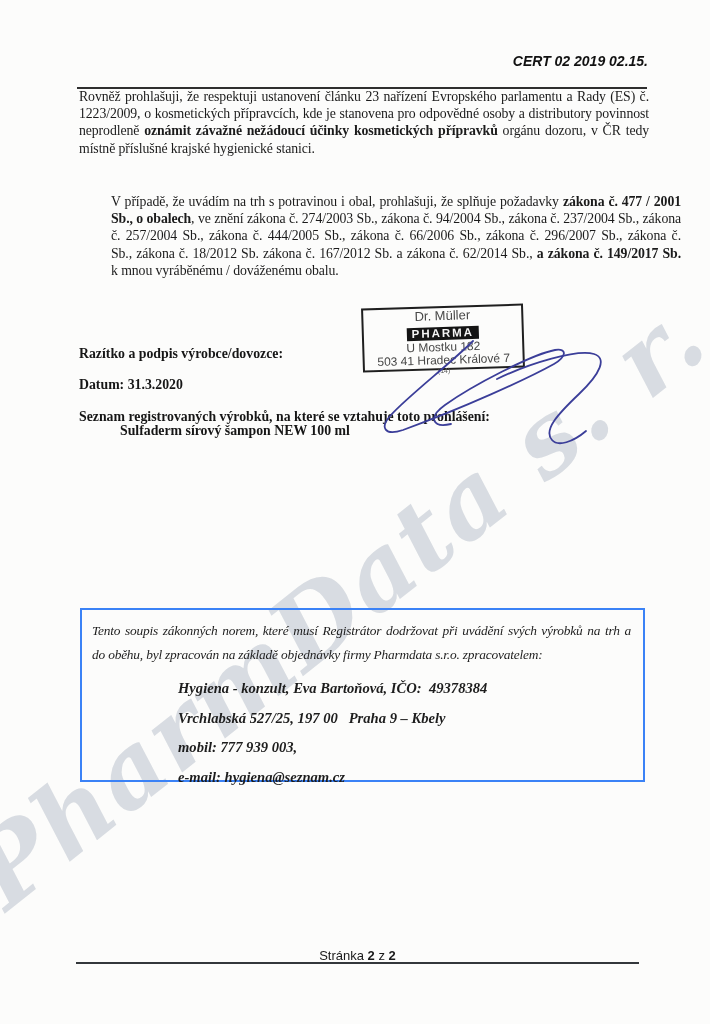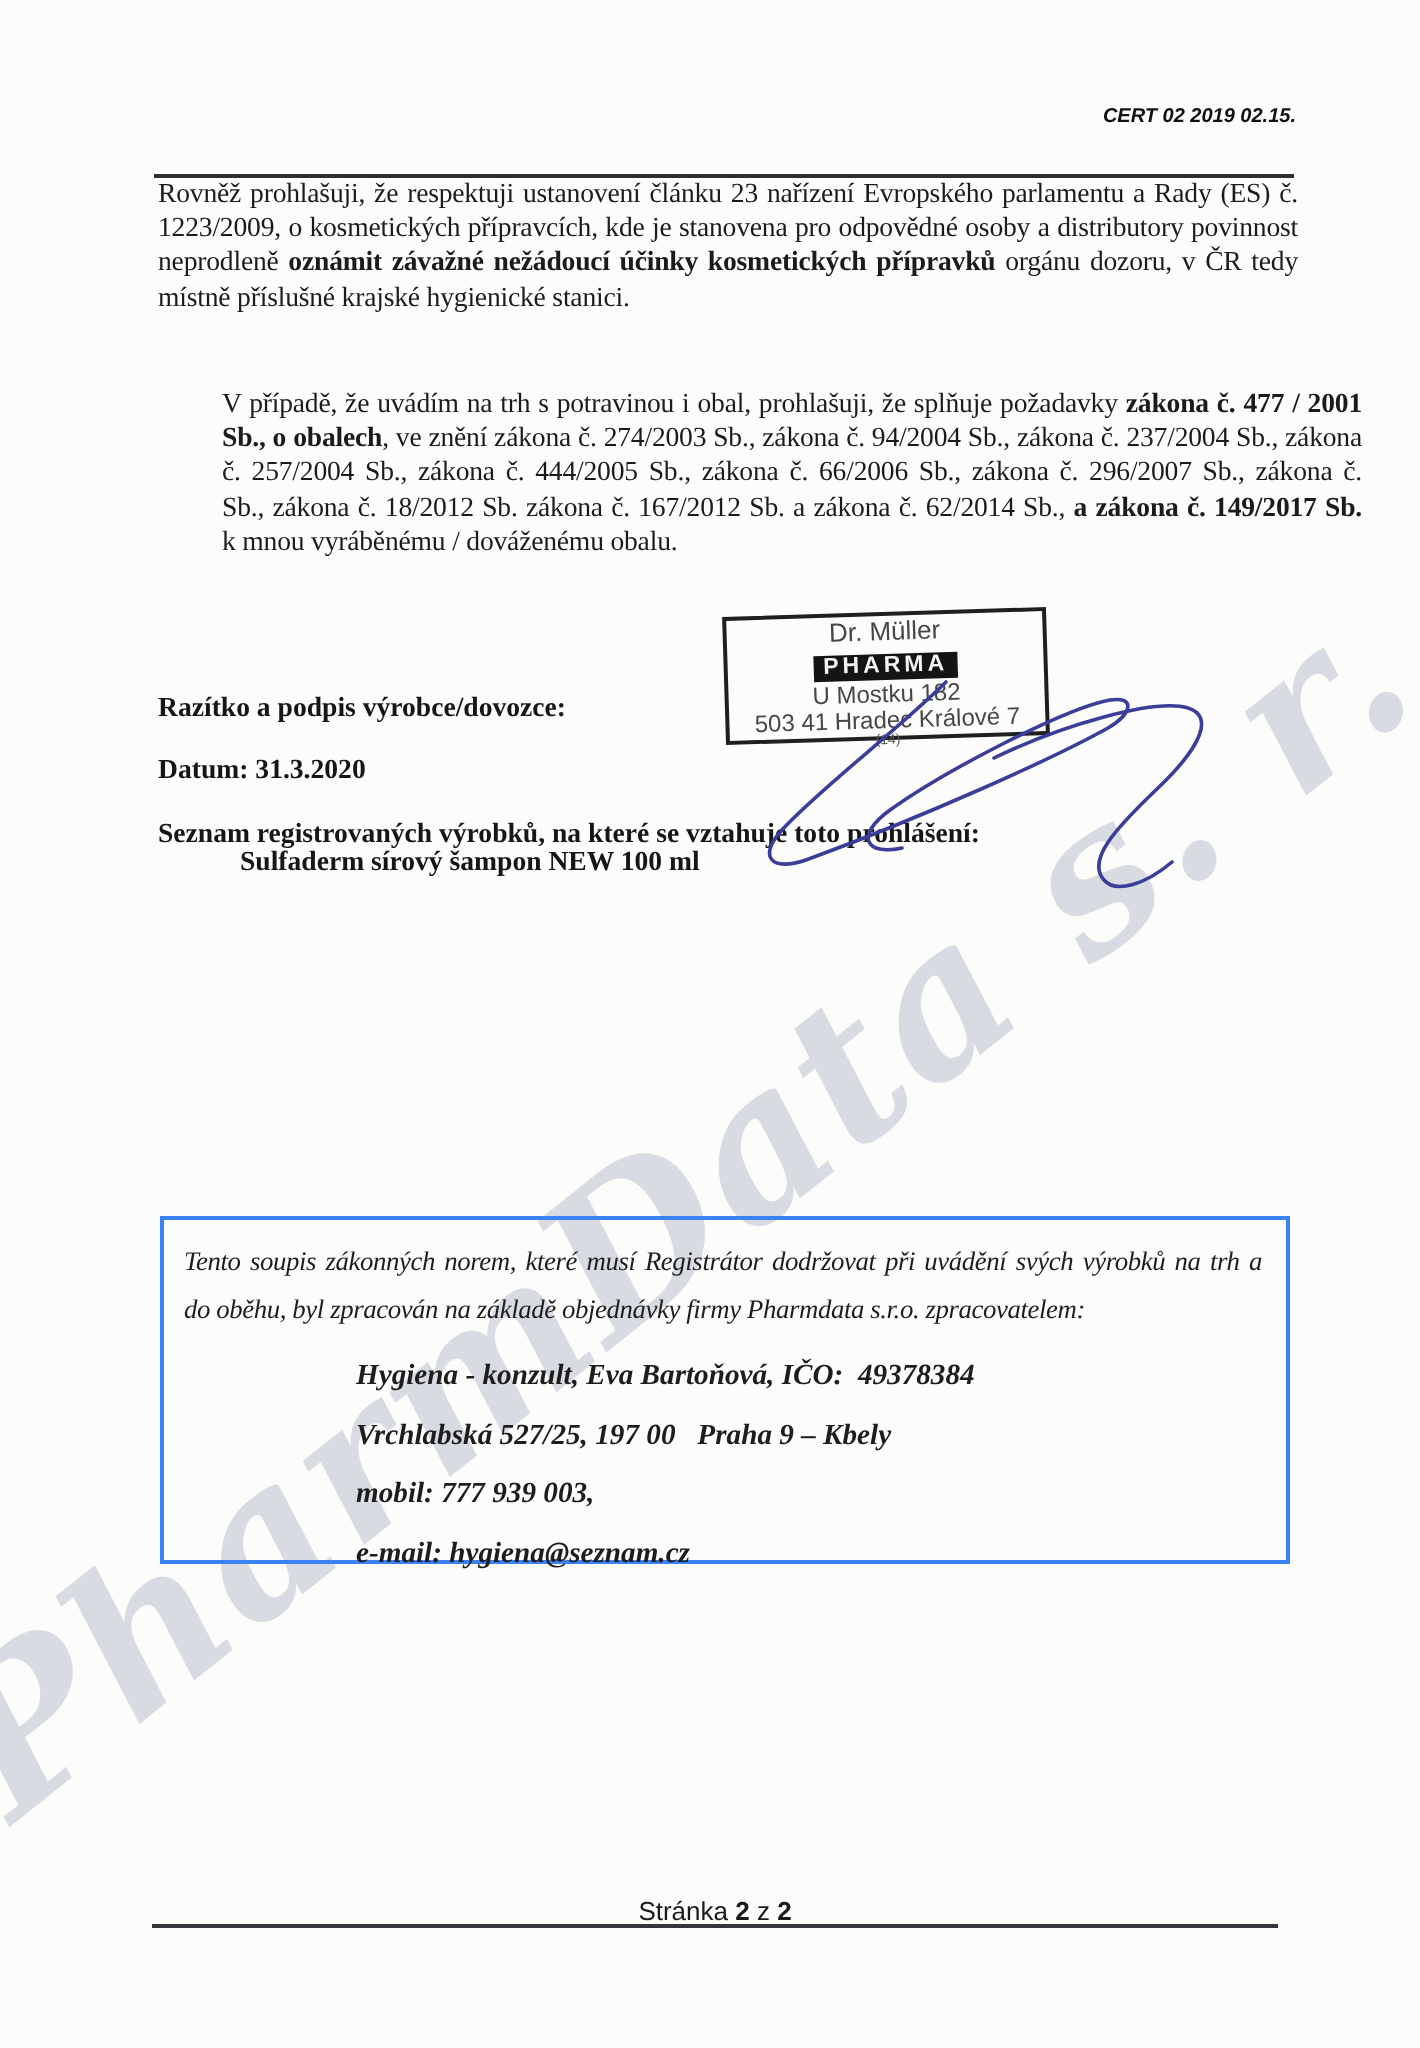--- a/index.html
+++ b/index.html
@@ -5,21 +5,21 @@
   html,body{margin:0;padding:0;background:#e8e8e8;}
   .page{
     position:relative;width:710px;height:1024px;margin:0 auto;
     background:#fcfcfb;overflow:hidden;
     font-family:"Liberation Serif",serif;color:#1b1b1b;
   }
   
   .cert-code{
     position:absolute;top:53px;right:62px;
     font-family:"Liberation Sans",sans-serif;
-    font-size:10px;font-weight:bold;font-style:italic;color:#111;
+    font-size:14px;font-weight:bold;font-style:italic;color:#111;
   }
   .rule{position:absolute;left:77px;width:570px;height:2px;background:#2e2e2e;}
   .rule.top{top:87px;}
   .rule.footer{top:962px;left:76px;width:563px;background:#33373b;height:2px;}
 
   
   .para{
     position:absolute;left:79px;width:570px;
     font-size:13.8px;line-height:17.2px;letter-spacing:-0.1px;
   }

